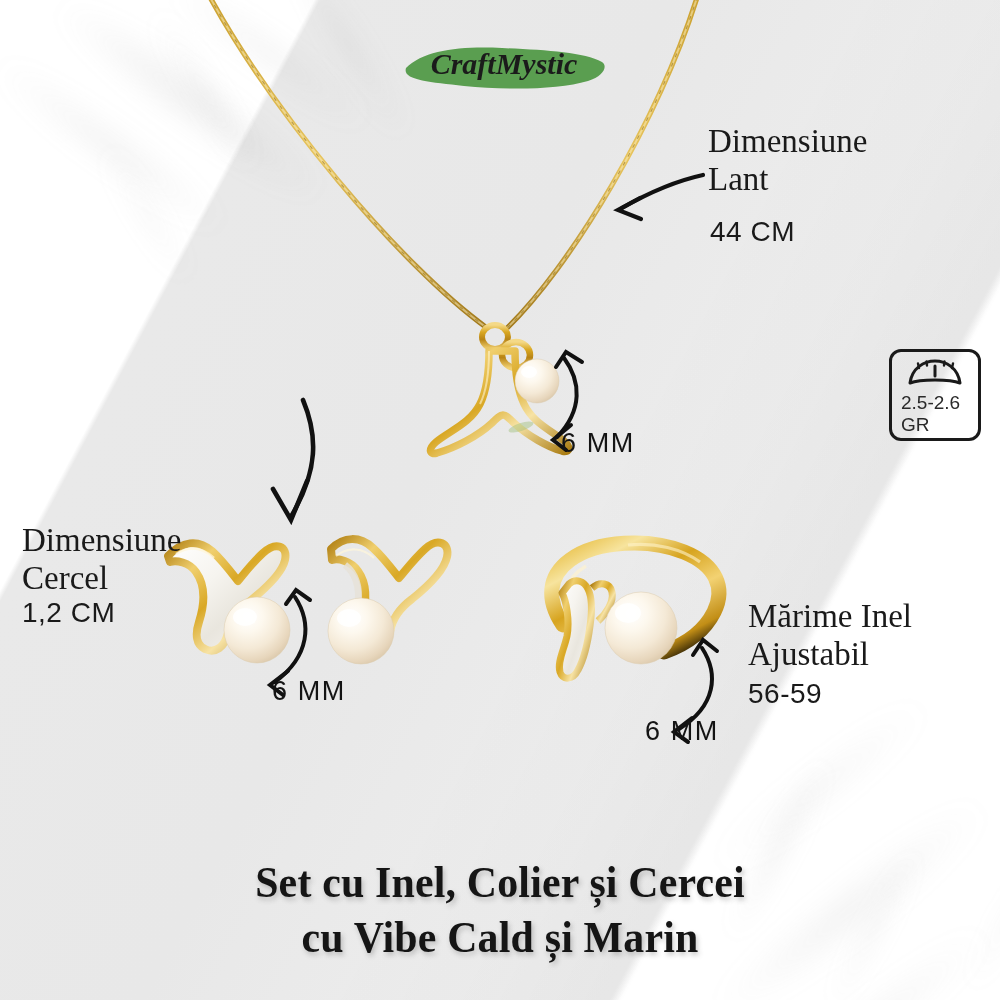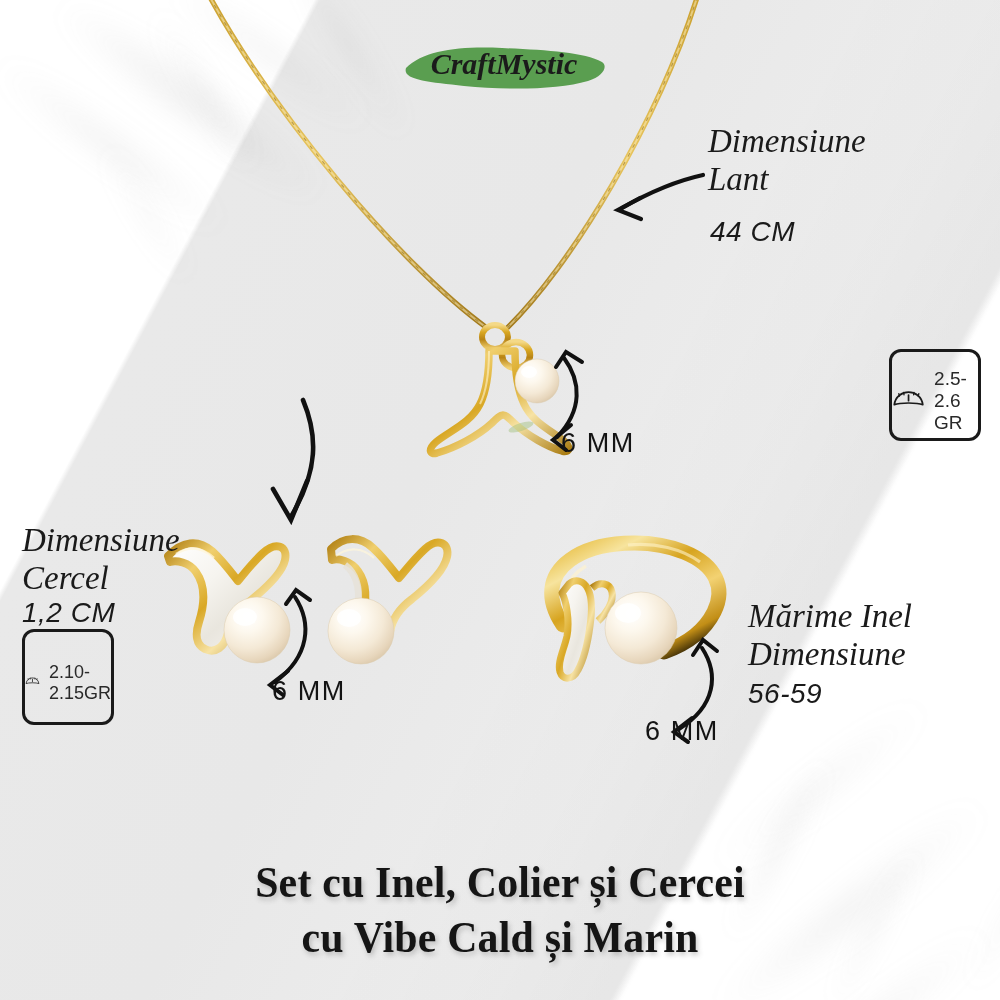--- a/index.html
+++ b/index.html
@@ -109,21 +109,20 @@
   }
   .logo svg { display: block; }
 
   
   .serif-label {
     position: absolute;
     font-family: "Liberation Serif", serif;
     color: #1a1a1a;
     line-height: 1.13;
     white-space: pre-line;
-    font-style: italic;
   }
   .sans-value {
     font-family: "Liberation Sans", sans-serif;
     color: #1a1a1a;
     font-weight: 300;
     letter-spacing: 0.5px;
   }
 
   #lbl-chain { left: 708px; top: 86px; font-size: 33px; text-align: left; }
   #lbl-chain .sans-value { display:block; font-size: 28px; margin-top: 18px; margin-left: 2px; }
@@ -149,21 +148,21 @@
   #mm-ring    { left: 645px; top: 716px; }
 
   
   .badge {
     position: absolute;
     box-sizing: border-box;
     border: 3px solid #1a1a1a;
     border-radius: 12px;
     background: transparent;
     display: flex;
-    flex-direction: row;
+    flex-direction: column;
     align-items: center;
     padding-top: 7px;
   }
   .badge .scale-icon { width: 58px; height: 28px; display:block; }
   .badge .wtxt {
     font-family: "Liberation Sans", sans-serif;
     font-size: 19px;
     font-weight: 400;
     color: #2a2a2a;
     line-height: 1.16;
@@ -401,50 +400,38 @@
 
 
   <div class="serif-label" id="lbl-earring">
     <span>Dimensiune
 Cercel</span>
     <span class="sans-value">1,2 CM</span>
   </div>
 
   <div class="serif-label" id="lbl-ring">
     <span>Mărime  Inel
-Dimensiune</span>
+Ajustabil</span>
     <span class="sans-value">56-59</span>
   </div>
 
   <div class="mm-text" id="mm-pendant">6 MM</div>
   <div class="mm-text" id="mm-earring">6 MM</div>
   <div class="mm-text" id="mm-ring">6 MM</div>
 
   <div class="badge" id="badge-right">
     <svg class="scale-icon" viewBox="0 0 58 28">
       <path d="M4,24 C6,9 18,2 29,2 C40,2 52,9 54,24 C44,20 14,20 4,24 Z" fill="none" stroke="#1a1a1a" stroke-width="3" stroke-linejoin="round"></path>
       <line x1="13" y1="9" x2="12" y2="4.5" stroke="#1a1a1a" stroke-width="2.4" stroke-linecap="round"></line>
       <line x1="21" y1="6.5" x2="20.5" y2="2.5" stroke="#1a1a1a" stroke-width="2.4" stroke-linecap="round"></line>
       <line x1="38" y1="6.5" x2="38.5" y2="2.5" stroke="#1a1a1a" stroke-width="2.4" stroke-linecap="round"></line>
       <line x1="46" y1="9" x2="47" y2="4.5" stroke="#1a1a1a" stroke-width="2.4" stroke-linecap="round"></line>
       <line x1="29" y1="7" x2="29" y2="17" stroke="#1a1a1a" stroke-width="3" stroke-linecap="round"></line>
     </svg>
     <div class="wtxt">2.5-2.6
 GR</div>
   </div>
 
-  <div class="badge" id="badge-left">
-    <svg class="scale-icon" viewBox="0 0 58 28">
-      <path d="M4,24 C6,9 18,2 29,2 C40,2 52,9 54,24 C44,20 14,20 4,24 Z" fill="none" stroke="#1a1a1a" stroke-width="3" stroke-linejoin="round"></path>
-      <line x1="13" y1="9" x2="12" y2="4.5" stroke="#1a1a1a" stroke-width="2.4" stroke-linecap="round"></line>
-      <line x1="21" y1="6.5" x2="20.5" y2="2.5" stroke="#1a1a1a" stroke-width="2.4" stroke-linecap="round"></line>
-      <line x1="38" y1="6.5" x2="38.5" y2="2.5" stroke="#1a1a1a" stroke-width="2.4" stroke-linecap="round"></line>
-      <line x1="46" y1="9" x2="47" y2="4.5" stroke="#1a1a1a" stroke-width="2.4" stroke-linecap="round"></line>
-      <line x1="29" y1="7" x2="29" y2="17" stroke="#1a1a1a" stroke-width="3" stroke-linecap="round"></line>
-    </svg>
-    <div class="wtxt">2.10-
-2.15GR</div>
-  </div>
 
   <div id="bottom-title">Set cu Inel, Colier și Cercei
 cu Vibe Cald și Marin</div>
 
 </div>
 
 </body></html>

